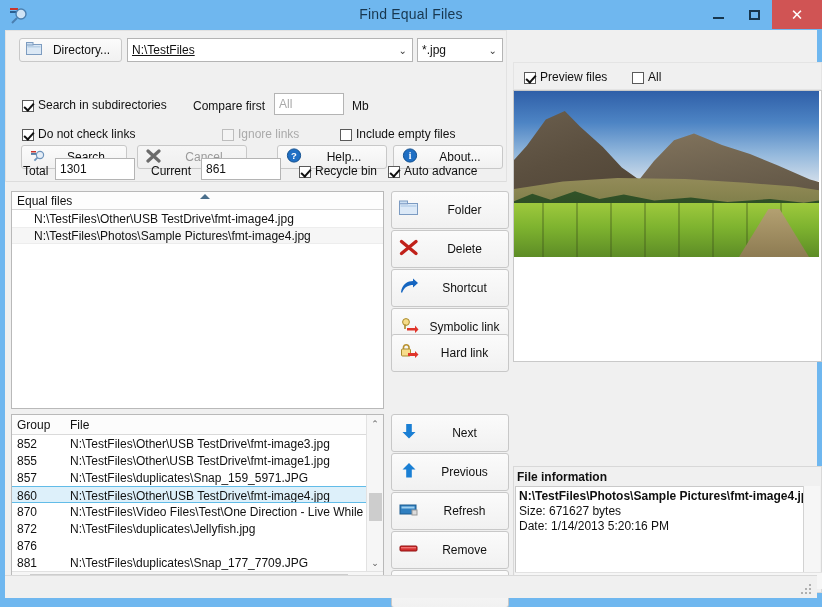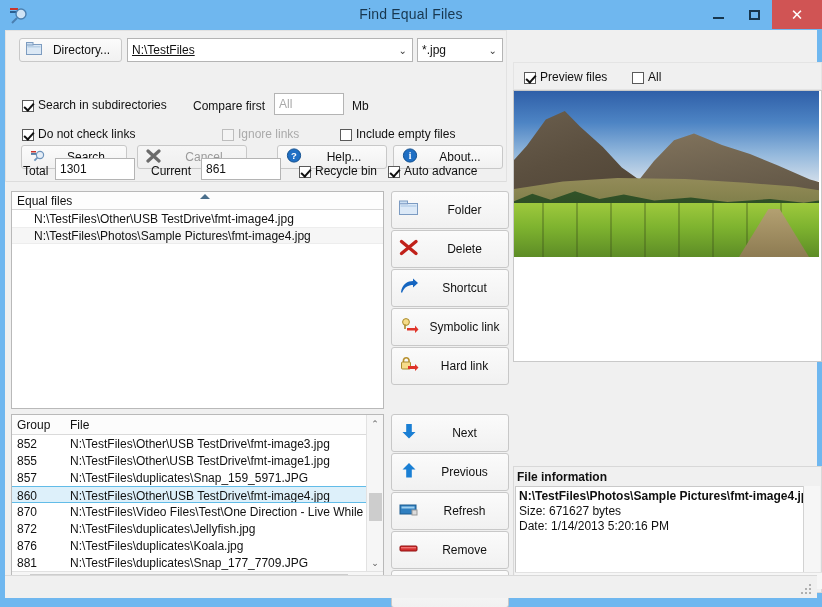--- a/index.html
+++ b/index.html
@@ -388,21 +388,20 @@
         <div class="tr">
           <span class="g">870</span>
           <span class="f">N:\TestFiles\Video Files\Test\One Direction - Live While We're.</span>
         </div>
         <div class="tr">
           <span class="g">872</span>
           <span class="f">N:\TestFiles\duplicates\Jellyfish.jpg</span>
         </div>
         <div class="tr">
           <span class="g">876</span>
-          <span class="f">N:\TestFiles\duplicates\Koala.jpg</span>
         </div>
         <div class="tr">
           <span class="g">881</span>
           <span class="f">N:\TestFiles\duplicates\Snap_177_7709.JPG</span>
         </div>
         <div class="tr">
           <span class="g">1162</span>
           <span class="f">N:\TestFiles\duplicates\Snap_E163_6374.JPG</span>
         </div>
       </div>
@@ -452,21 +451,21 @@
       <span style="margin-left:7px;width:22px;">
         <svg width="20" height="17" viewBox="0 0 20 17">
           <circle cx="7" cy="5" r="3.4" fill="#f6dc8a" stroke="#a98b2e" stroke-width="1"></circle>
           <path d="M6 7.5 L6 12" stroke="#a98b2e" stroke-width="1.6"></path>
           <path d="M8 11 L16 11 L16 8.5 L19.5 12.5 L16 16 L16 13.5 L8 13.5 Z" fill="#e0342a"></path>
         </svg>
       </span>
       <span class="lbl">Symbolic link</span>
     </div>
 
-    <div class="btn" style="left:386px;top:317px;width:118px;height:38px;">
+    <div class="btn" style="left:386px;top:304px;width:118px;height:38px;">
       <span style="margin-left:7px;width:22px;">
         <svg width="20" height="17" viewBox="0 0 20 17">
           <path d="M4.5 6 L4.5 4 A2.8 2.8 0 0 1 10 4 L10 6" fill="none" stroke="#b8912f" stroke-width="1.6"></path>
           <rect x="2.5" y="6" width="9" height="7" rx="1" fill="#f6dc8a" stroke="#a98b2e"></rect>
           <path d="M9 10 L16 10 L16 8 L19.5 11.5 L16 15 L16 13 L9 13 Z" fill="#e0342a"></path>
         </svg>
       </span>
       <span class="lbl">Hard link</span>
     </div>
 

